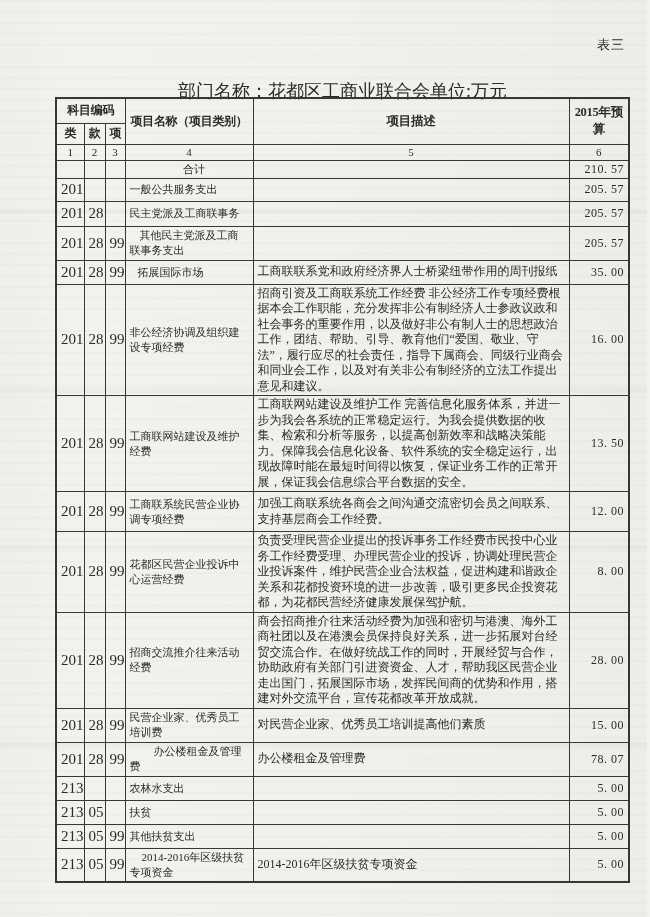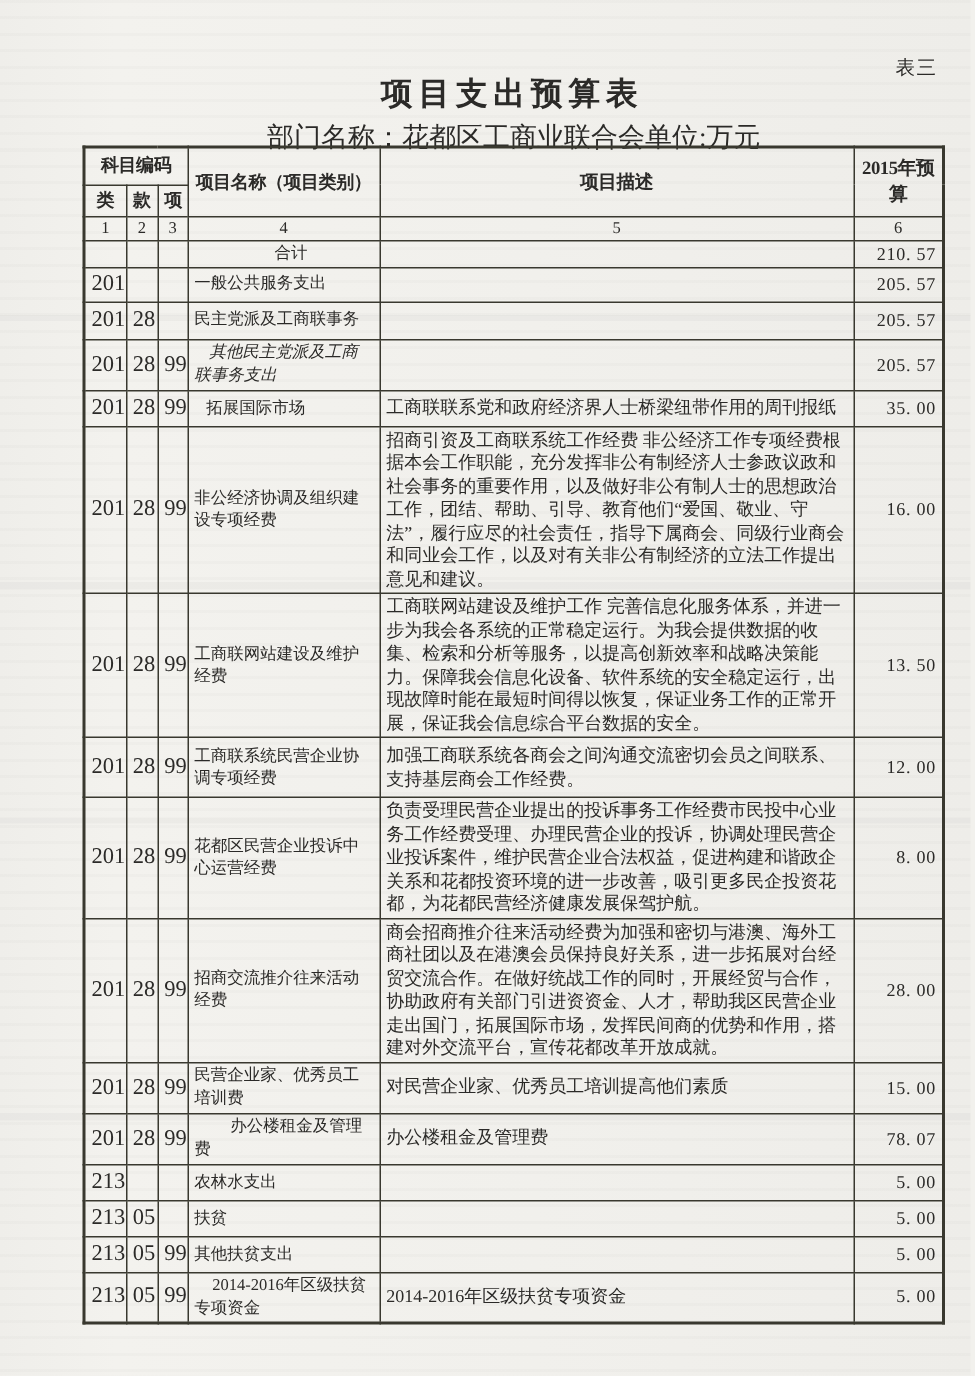--- a/index.html
+++ b/index.html
@@ -34,37 +34,36 @@
   }
   th{font-size:12px;font-weight:bold;letter-spacing:-0.3px;text-align:center;}
   th.desc-h{font-size:12.5px;}
   tr.h1{height:25px;} tr.h2{height:21px;}
   tr.numrow td{height:15px;text-align:center;font-size:11px;padding:0;}
   td.code{ text-align:center;font-size:15px;padding:1px 1px;}
   td.name{ font-size:11px;line-height:15px;padding:1px 3px;}
   td.desc{ font-size:12px;line-height:15.5px;padding:2px 6px;text-align:left;}
   td.money{text-align:right;font-size:12px;padding-right:7px;letter-spacing:0.5px;}
   td.name.center{text-align:center;padding-left:14px;}
-  .ti8{text-indent:8px;} .ti10{text-indent:10px;font-style:italic;} .ti16{padding-left:16px;}
+  .ti8{text-indent:8px;} .ti10{text-indent:10px;} .ti16{padding-left:16px;}
   .ti24{text-indent:24px;} .ti12{text-indent:12px;} .pl40{padding-left:46px;}
   .clip{max-height:94px;overflow:hidden;}
   tr.rt{height:18px;} tr.r23{height:23px;} tr.r25{height:25px;} tr.r34{height:34px;}
   tr.r24{height:24px;} tr.r40{height:40px;} tr.r30{height:30px;}
 </style>
 </head>
 <body>
 
 <div class="page">
   <div class="streak" style="top:210px;height:4px;"></div>
   <div class="streak" style="top:388px;height:5px;"></div>
   <div class="streak" style="top:545px;height:4px;"></div>
   <div class="streak" style="top:742px;height:5px;"></div>
 
   <div class="sheet-label">表三</div>
-  <div class="doc-title">项目支出预算表</div>
   <div class="meta-row">
     <span>部门名称：花都区工商业联合会</span>
     <span>单位:万元</span>
   </div>
 
   <table class="budget">
     <colgroup>
       <col style="width:28px">
         <col style="width:21px">
         <col style="width:20px">

